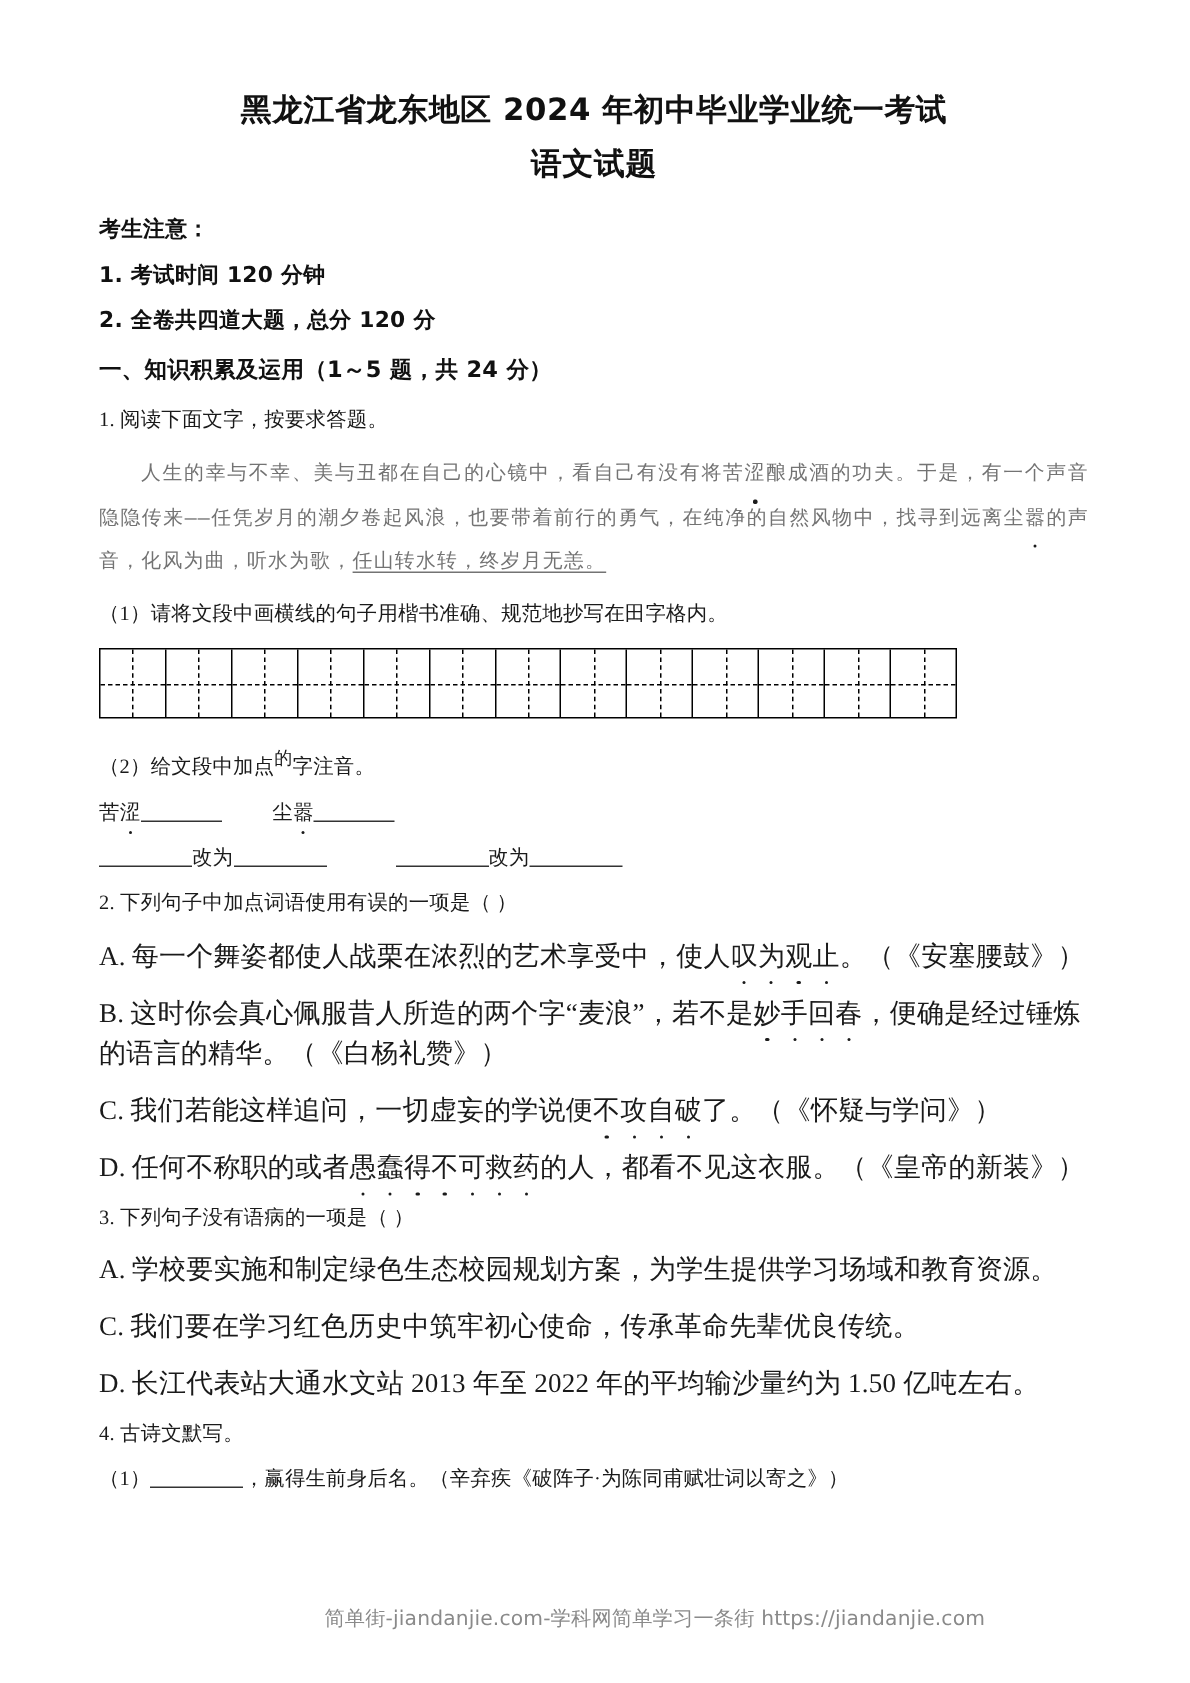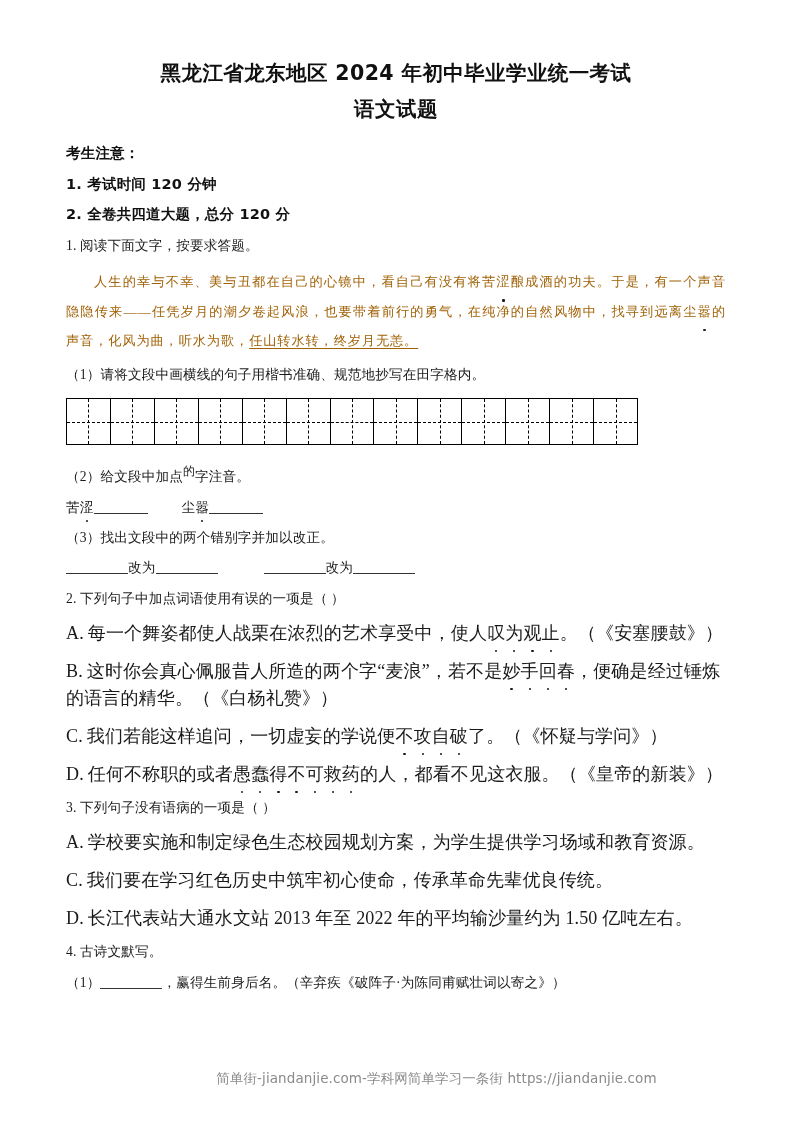--- a/index.html
+++ b/index.html
@@ -82,25 +82,25 @@
     font-size: 18px;
     line-height: 1.5;
     margin: 0 0 11px 0;
     letter-spacing: 0.15px;
     color: #1a1a1a;
   }
   .opt-line .lbl { margin-right: 4px; }
 
   
   .passage {
-    font-family: Liberation Serif, serif;
+    font-family: Liberation Mono, monospace;
     font-size: 13.2px;
     line-height: 2.25;
     letter-spacing: 0.9px;
-    color: #a16207;
+    color: #737373;
     margin: 8px 0 10px 0;
     text-align: justify;
   }
   .passage .indent { display: inline-block; width: 2.1em; }
   .passage .u { text-decoration: underline; text-underline-offset: 3px; }
 
   
   .dot {
     position: relative;
     display: inline-block;
@@ -198,20 +198,21 @@
 
     <div class="doc-title">黑龙江省龙东地区 2024 年初中毕业学业统一考试</div>
     <div class="doc-subtitle">语文试题</div>
 
     <div class="notice">
       <div class="notice-line">考生注意：</div>
       <div class="notice-line">1. 考试时间 120 分钟</div>
       <div class="notice-line">2. 全卷共四道大题，总分 120 分</div>
     </div>
 
+    <div class="section-heading">一、知识积累及运用（1～5 题，共 24 分）</div>
 
     <div class="q-line">1. 阅读下面文字，按要求答题。</div>
 
     <div class="passage">
       <span class="indent"></span><span>人生的幸与不幸、美与丑都在自己的心镜中，看自己有没有将苦</span><span class="dot">涩</span><span>酿成酒的功夫。于是，有一个声音隐隐传来——任凭岁月的潮夕卷起风浪，也要带着前行的勇气，在纯净的自然风物中，找寻到远离尘</span><span class="dot">嚣</span><span>的声音，化风为曲，听水为歌，</span><span class="u">任山转水转，终岁月无恙。</span>
     </div>
 
     <div class="q-line">（1）请将文段中画横线的句子用楷书准确、规范地抄写在田字格内。</div>
 
     <div class="grid-wrap">
@@ -233,21 +234,20 @@
     </div>
 
     <div class="q-line">
       <span>（2）给文段中加点</span><span class="sup-de">的</span><span>字注音。</span>
     </div>
 
     <div class="q-line">
       <span>苦<span class="dot">涩</span></span><span class="blank blank-md"></span><span class="gap"></span><span>尘<span class="dot">嚣</span></span><span class="blank blank-md"></span>
     </div>
 
-    <div class="q-line">（3）找出文段中的两个错别字并加以改正。</div>
 
     <div class="q-line">
       <span class="blank blank-lg"></span><span>改为</span><span class="blank blank-lg"></span><span class="gap-lg"></span><span class="blank blank-lg"></span><span>改为</span><span class="blank blank-lg"></span>
     </div>
 
     <div class="q-line">2. 下列句子中加点词语使用有误的一项是（      ）</div>
 
     <div class="opt-line">
       <span class="lbl">A.</span><span>每一个舞姿都使人战栗在浓烈的艺术享受中，使人</span><span class="dotted-text"><span class="dot">叹</span><span class="dot">为</span><span class="dot">观</span><span class="dot">止</span></span><span>。（《安塞腰鼓》）</span>
     </div>

